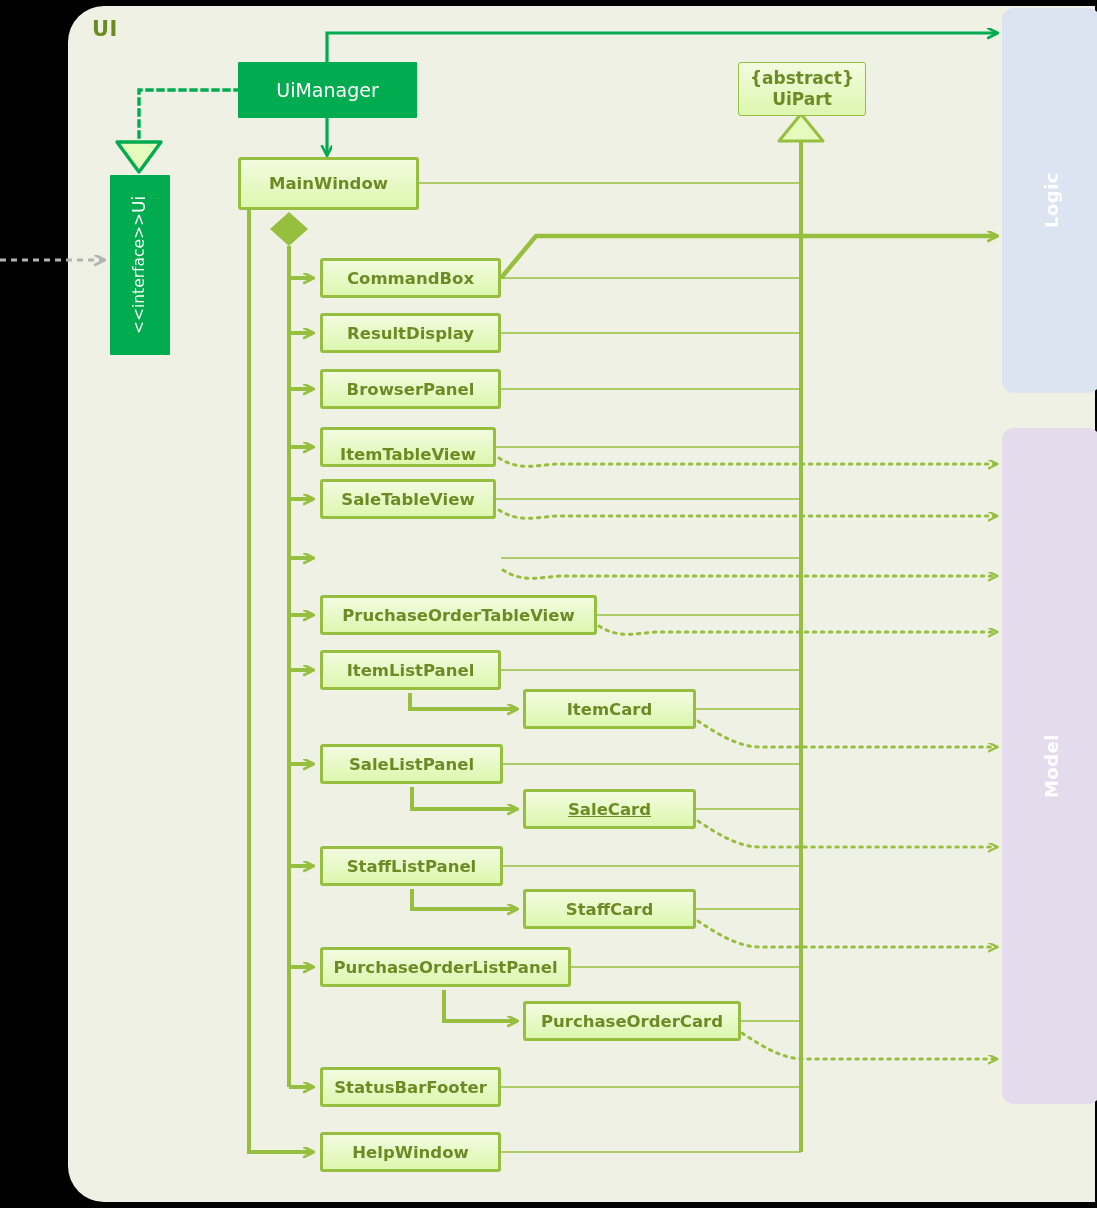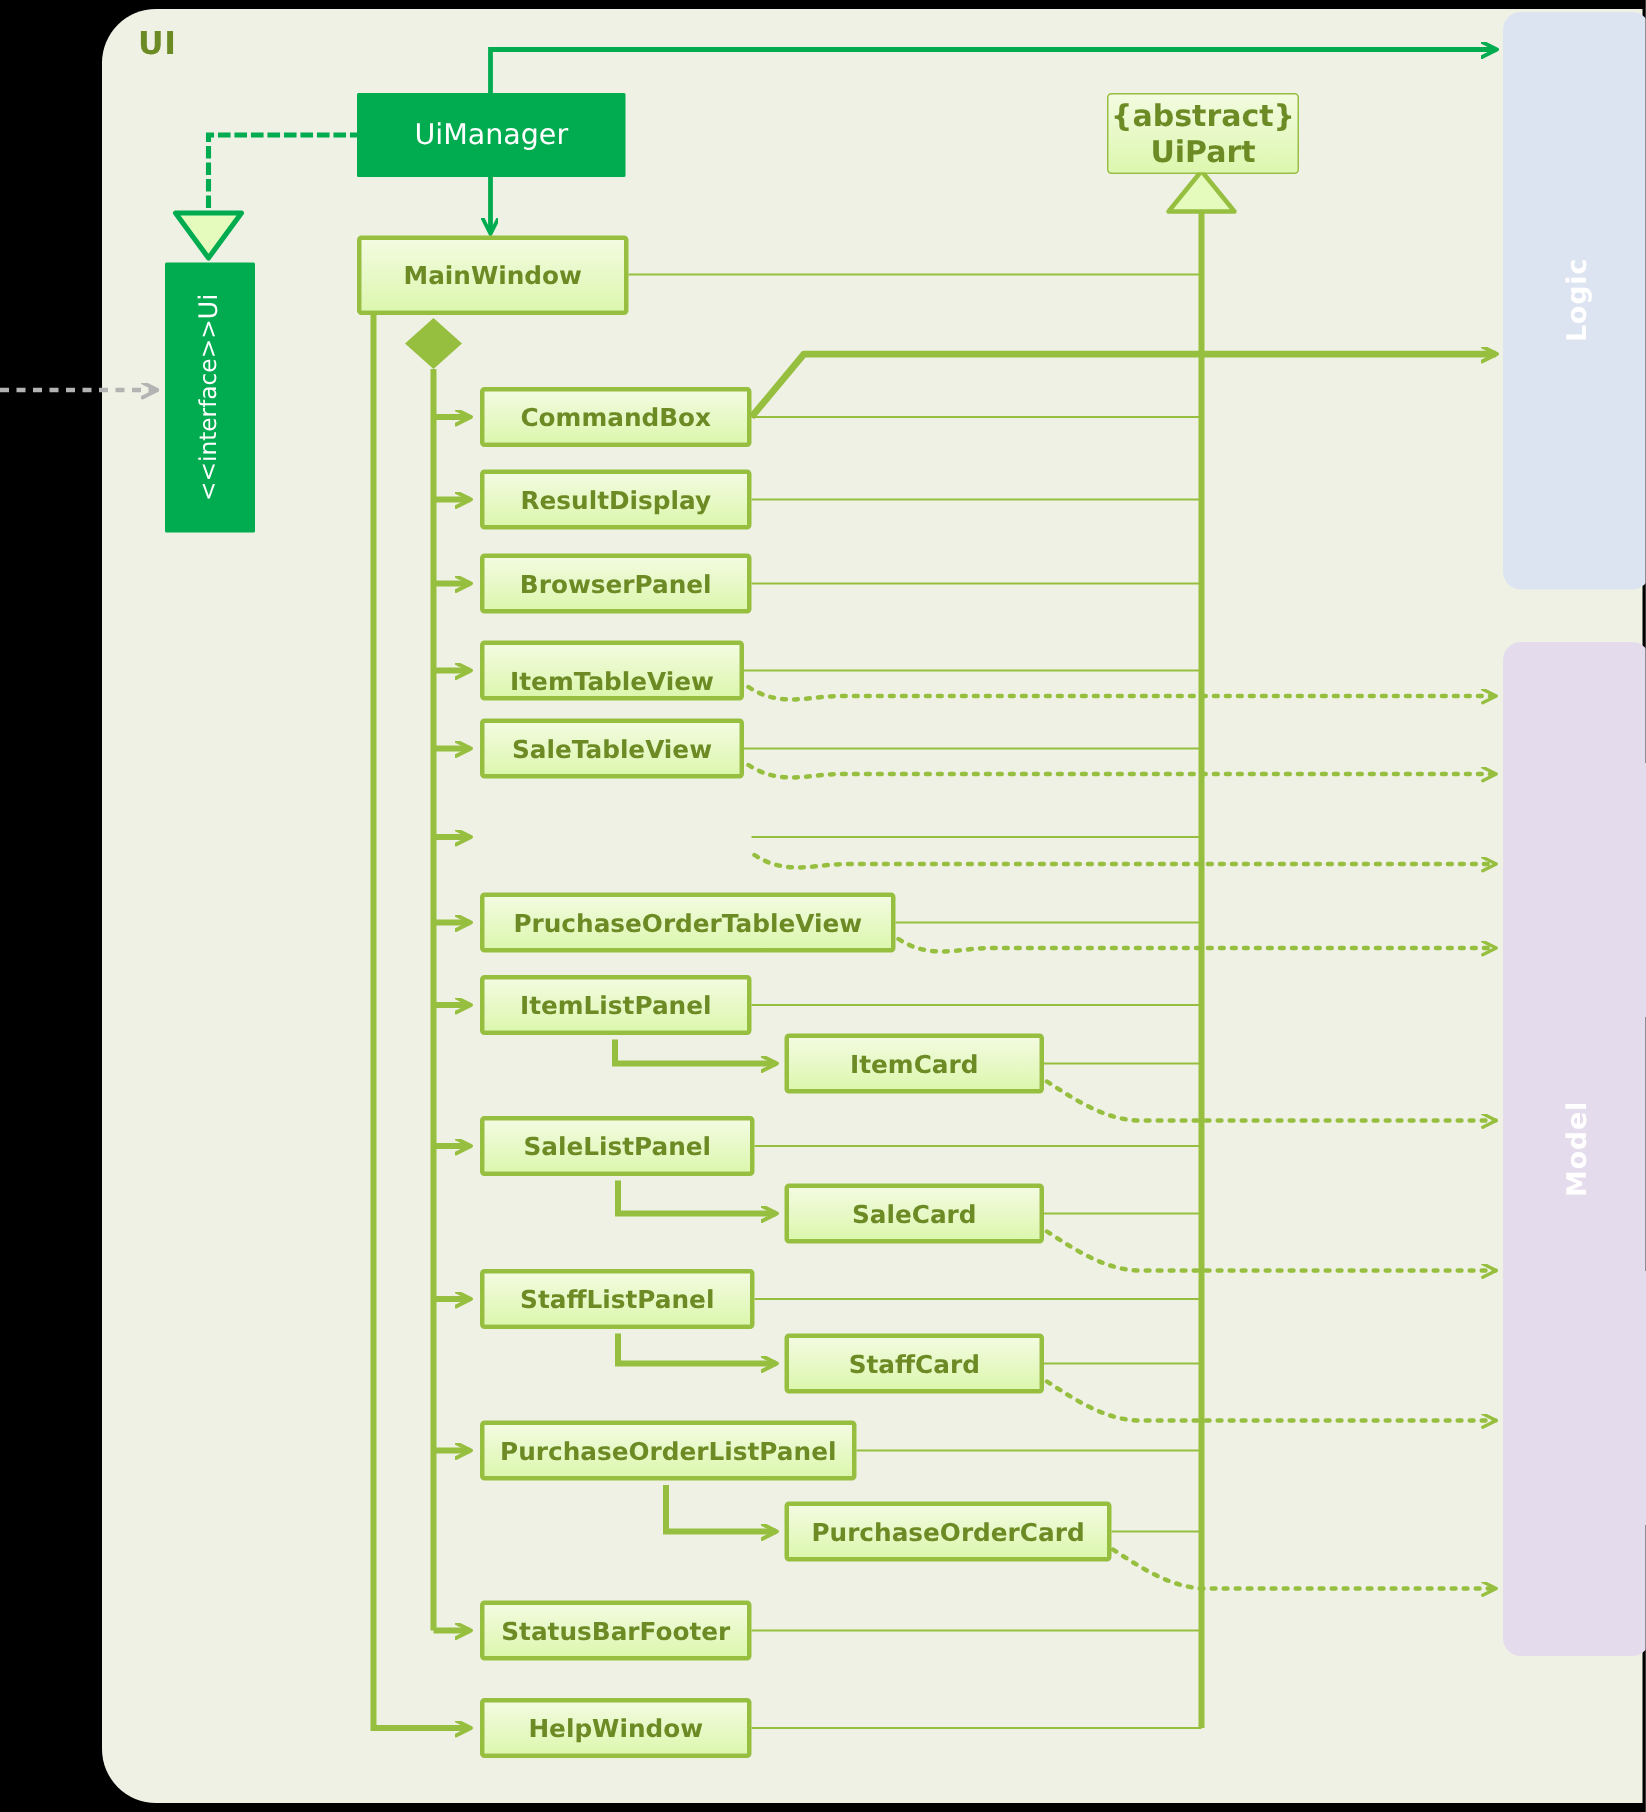--- a/index.html
+++ b/index.html
@@ -24,21 +24,21 @@
   .node{position:absolute;box-sizing:border-box;display:flex;
         align-items:center;justify-content:center;text-align:center;}
 
   
   .cls{
     border:3px solid #97bf3f;border-radius:3px;
     background:linear-gradient(to bottom,#f3fbe0 0%,#dcf7ae 100%);
     color:#6d8b25;font-weight:bold;font-size:16.5px;
     padding:0 12px;
   }
-  .cls.two-line{flex-direction:column;line-height:1.22;font-size:20px;}
+  .cls.two-line{flex-direction:column;line-height:1.22;font-size:17px;}
 
   
   .solid{
     background:#00ac4f;border:none;border-radius:1px;
     color:#ffffff;font-weight:normal;font-size:19px;
   }
 
   
   .vert{
     writing-mode:vertical-rl;transform:rotate(180deg);
@@ -216,21 +216,21 @@
   </div>
   <div class="node cls" style="left:320px;top:650px;width:181px;height:40px;">
     <span>ItemListPanel</span>
   </div>
   <div class="node cls" style="left:523px;top:689px;width:173px;height:40px;">
     <span>ItemCard</span>
   </div>
   <div class="node cls" style="left:320px;top:744px;width:183px;height:40px;">
     <span>SaleListPanel</span>
   </div>
-  <div class="node cls" style="left:523px;top:789px;width:173px;height:40px;">
+  <div class="node cls" style="left:523px;top:789px;width:173px;height:40px;text-decoration:underline;">
     <span>SaleCard</span>
   </div>
   <div class="node cls" style="left:320px;top:846px;width:183px;height:40px;">
     <span>StaffListPanel</span>
   </div>
   <div class="node cls" style="left:523px;top:889px;width:173px;height:40px;align-items:center;">
     <span>StaffCard</span>
   </div>
   <div class="node cls" style="left:320px;top:947px;width:251px;height:40px;">
     <span>PurchaseOrderListPanel</span>

